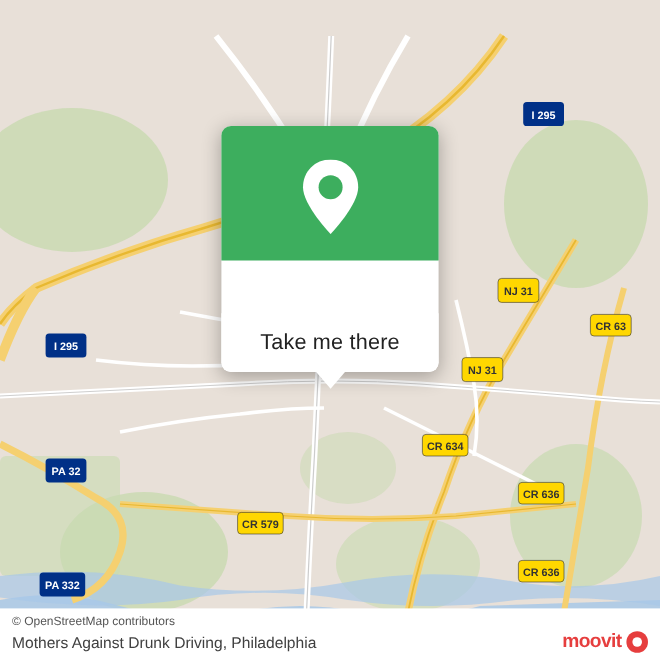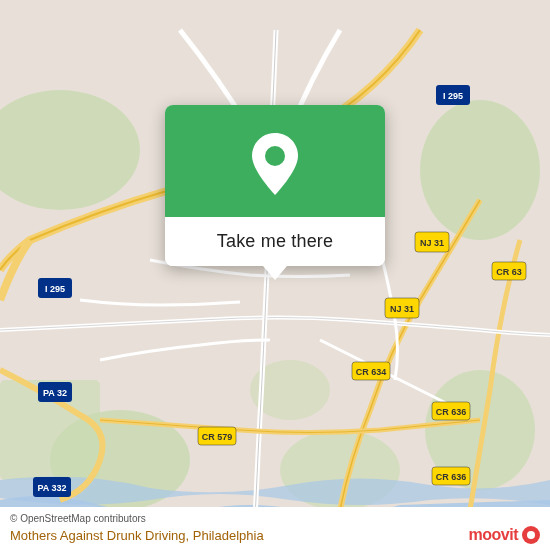--- a/index.html
+++ b/index.html
@@ -28,28 +28,29 @@
       width: 100%;
       height: 100%;
     }
 
     
     #popup-card {
       position: absolute;
       left: 50%;
       top: 105px;
       transform: translateX(-50%);
-      width: 220px;
+      width: 181px;
       background: white;
       border-radius: 8px;
       box-shadow: 0 4px 16px rgba(0,0,0,0.3);
       display: flex;
       flex-direction: column;
       align-items: center;
       overflow: visible;
+      gap: 44px;
     }
 
     #popup-green-area {
       width: 100%;
       background: #3dae5e;
       border-radius: 8px 8px 0 0;
       display: flex;
       justify-content: center;
       align-items: center;
       padding: 28px 0 22px 0;
@@ -114,21 +115,21 @@
 
     #location-title-row {
       display: flex;
       align-items: center;
       justify-content: space-between;
     }
 
     #location-title {
       font-size: 13px;
       font-weight: 500;
-      color: #a16207;
+      color: #404040;
     }
 
     #moovit-logo {
       display: flex;
       align-items: flex-end;
       gap: 4px;
     }
 
     #moovit-text {
       font-size: 16px;

